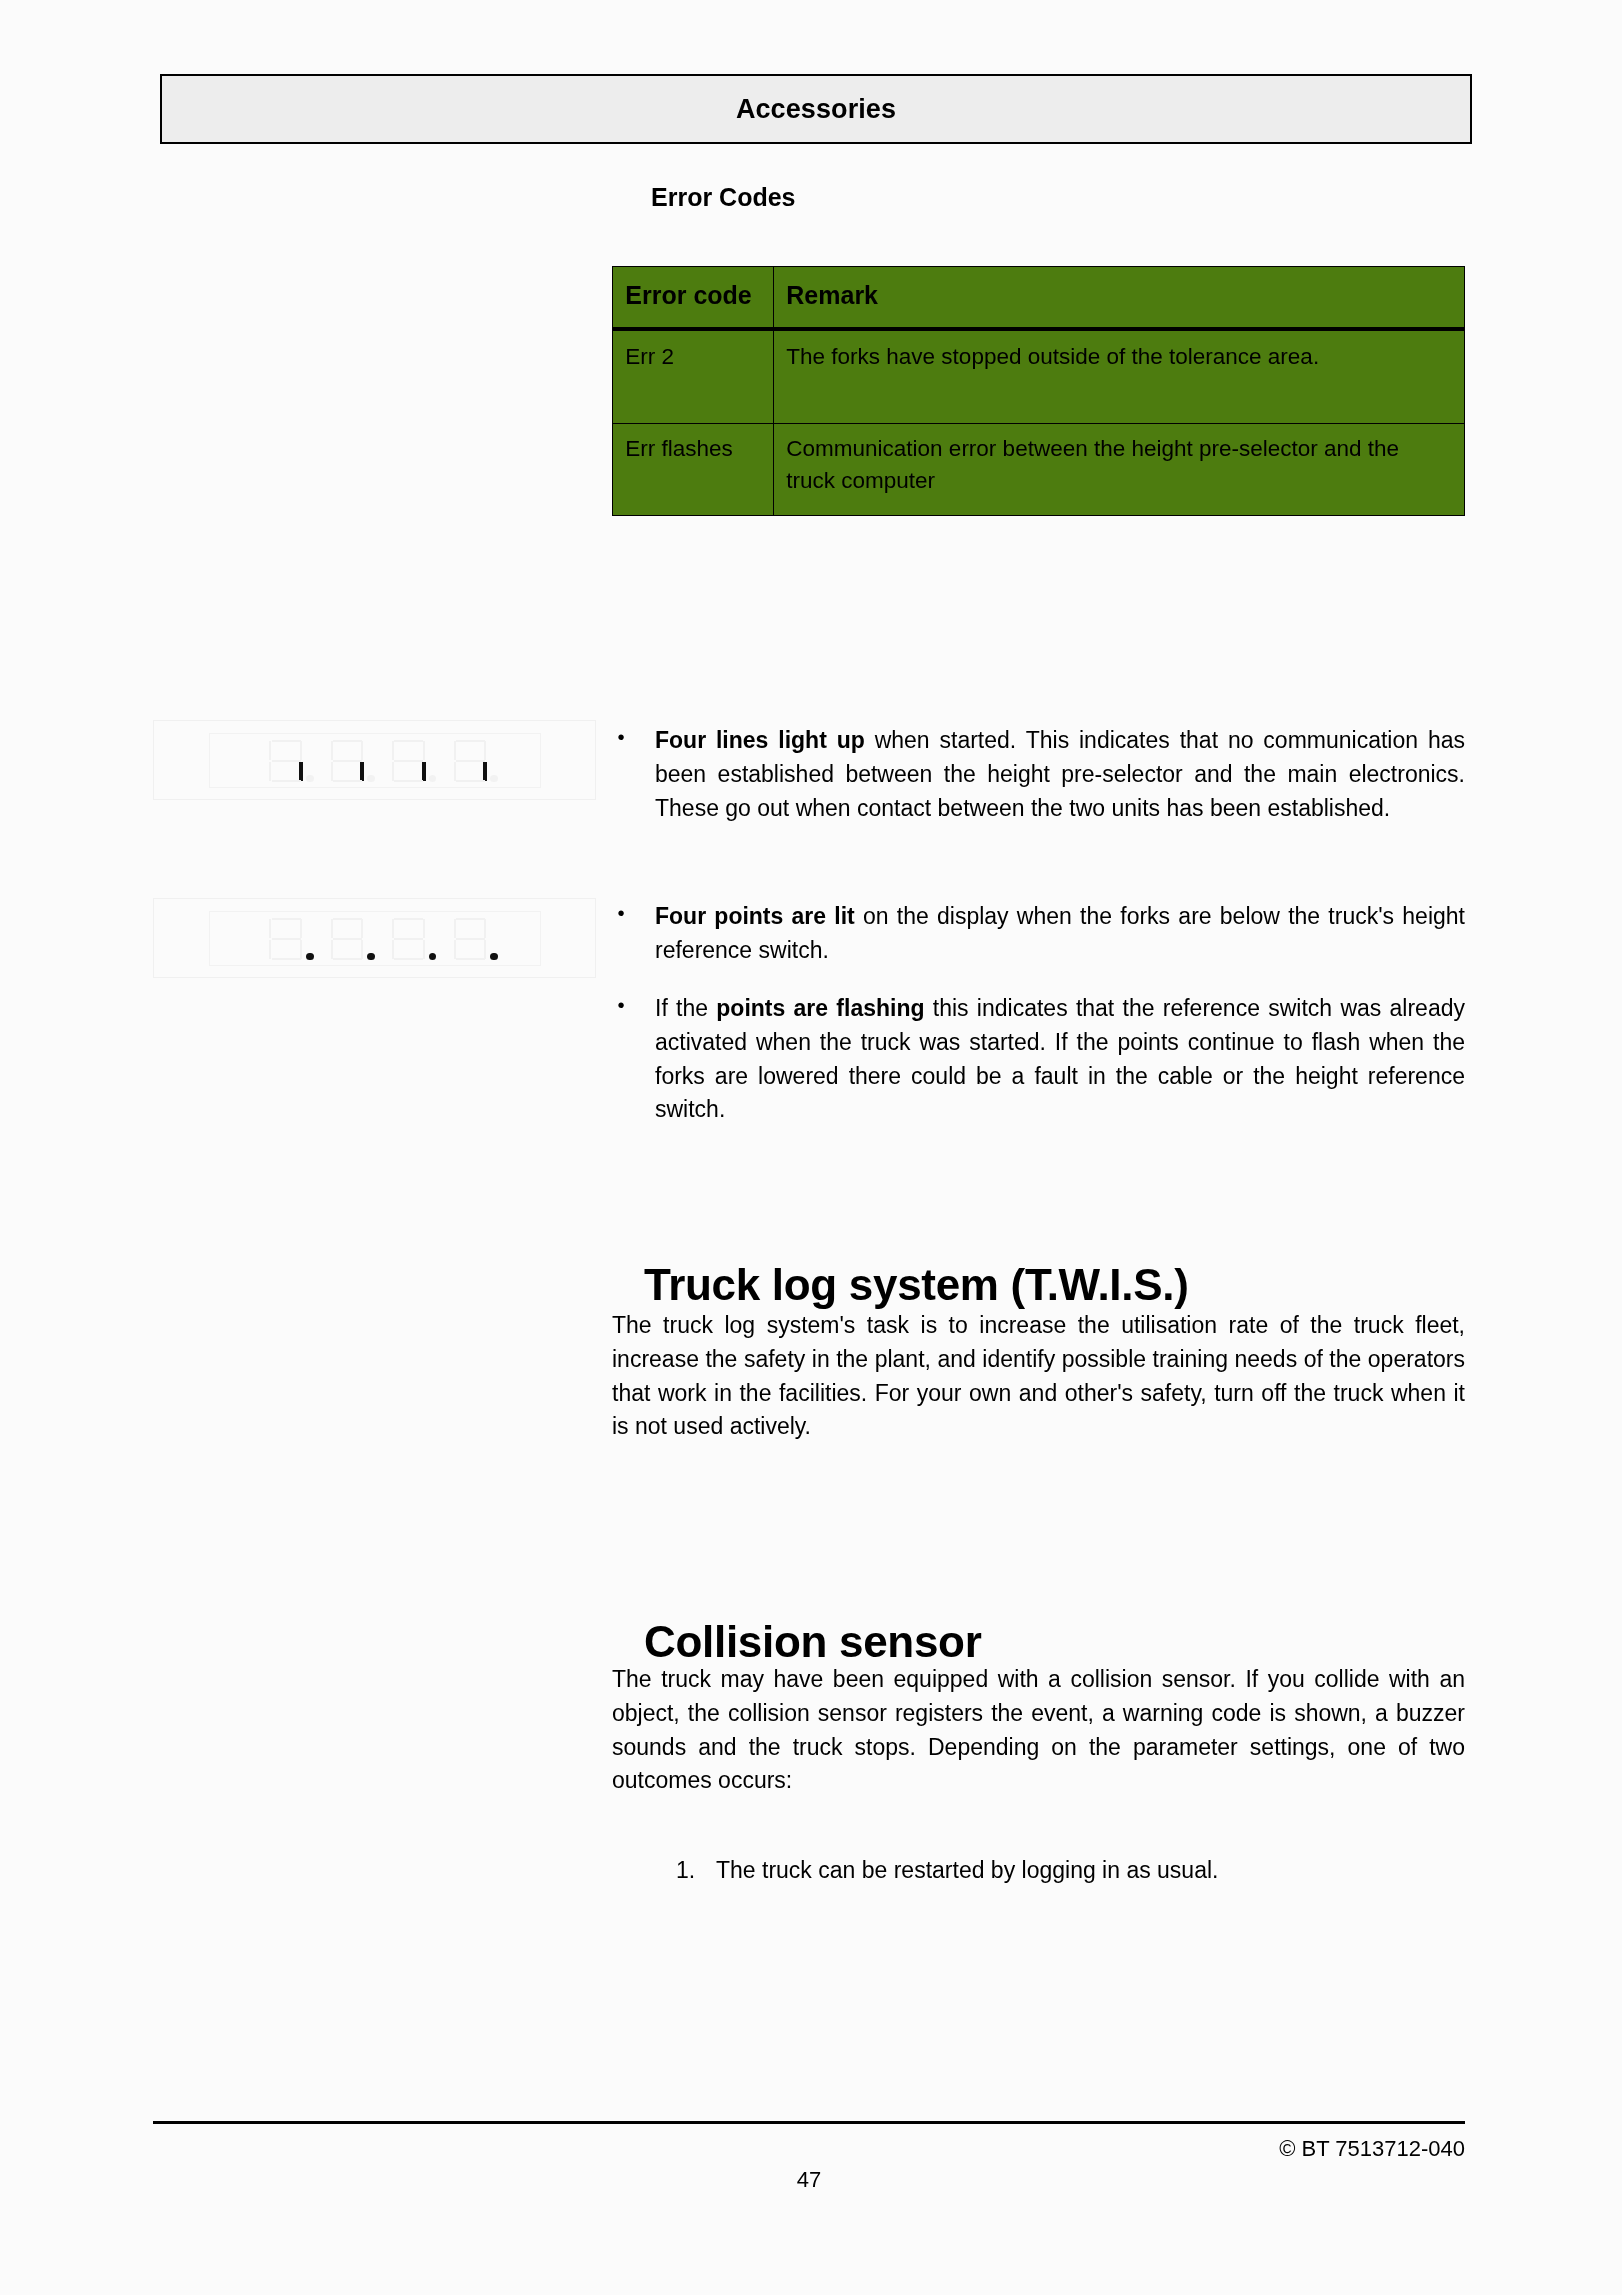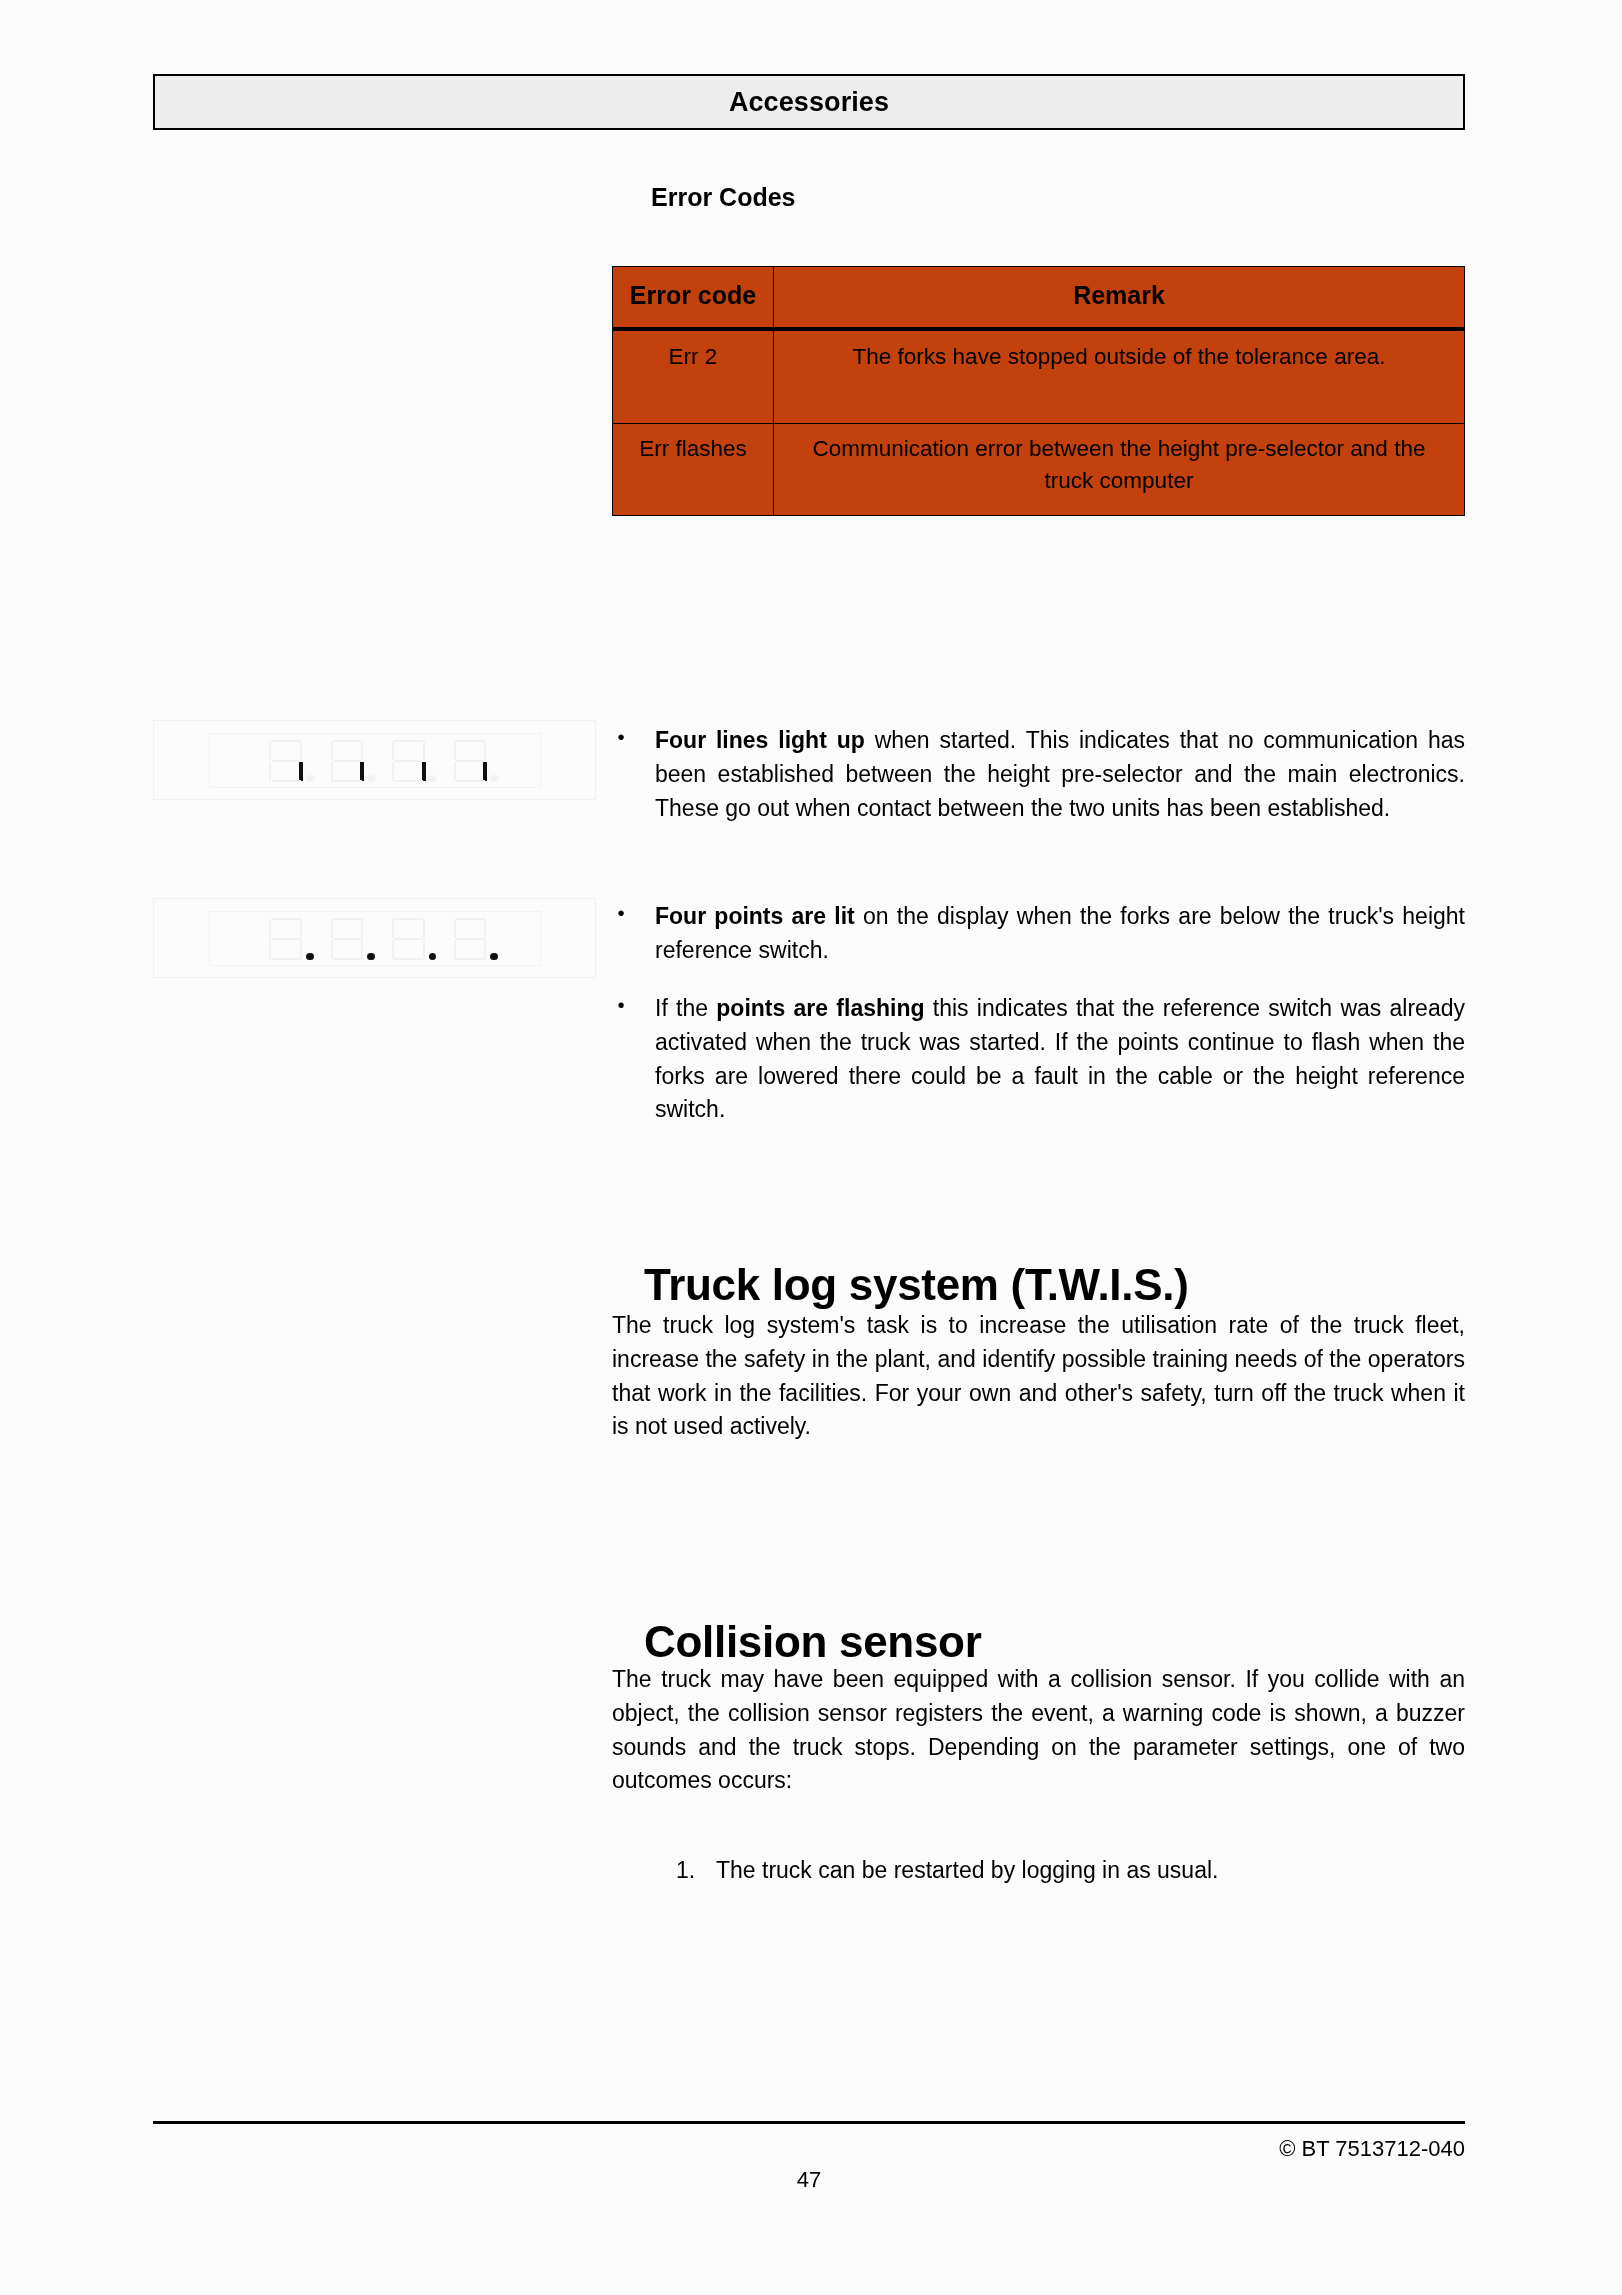--- a/index.html
+++ b/index.html
@@ -17,24 +17,24 @@
     width: 1622px;
     height: 2295px;
     background: #fbfbfb;
     box-sizing: border-box;
     overflow: hidden;
   }
 
   
   .header-band {
     position: absolute;
-    left: 153px;
+    left: 160px;
     top: 74px;
     width: 1312px;
-    height: 56px;
+    height: 70px;
     background: #ededed;
     border: 2px solid #000000;
     box-sizing: border-box;
   }
   .header-title {
     position: absolute;
     left: 0;
     right: 0;
     top: 50%;
     transform: translateY(-50%);
@@ -61,23 +61,23 @@
     width: 853px;
     border-collapse: collapse;
     table-layout: fixed;
     font-size: 22.5px;
   }
   .err-table th,
   .err-table td {
     border: 1.4px solid #000000;
     padding: 9.5px 12.3px 11px 12.3px;
     vertical-align: top;
-    text-align: center;
+    text-align: left;
     line-height: 1.42;
-    background: #c2410c;
+    background: #4d7c0f;
   }
   .err-table th {
     font-weight: bold;
     font-size: 25px;
     padding-top: 11px;
     padding-bottom: 13.6px;
     border-bottom: 4.8px solid #000000;
   }
   .err-table col.c-code { width: 161px; }
   .err-table col.c-remark { width: auto; }

